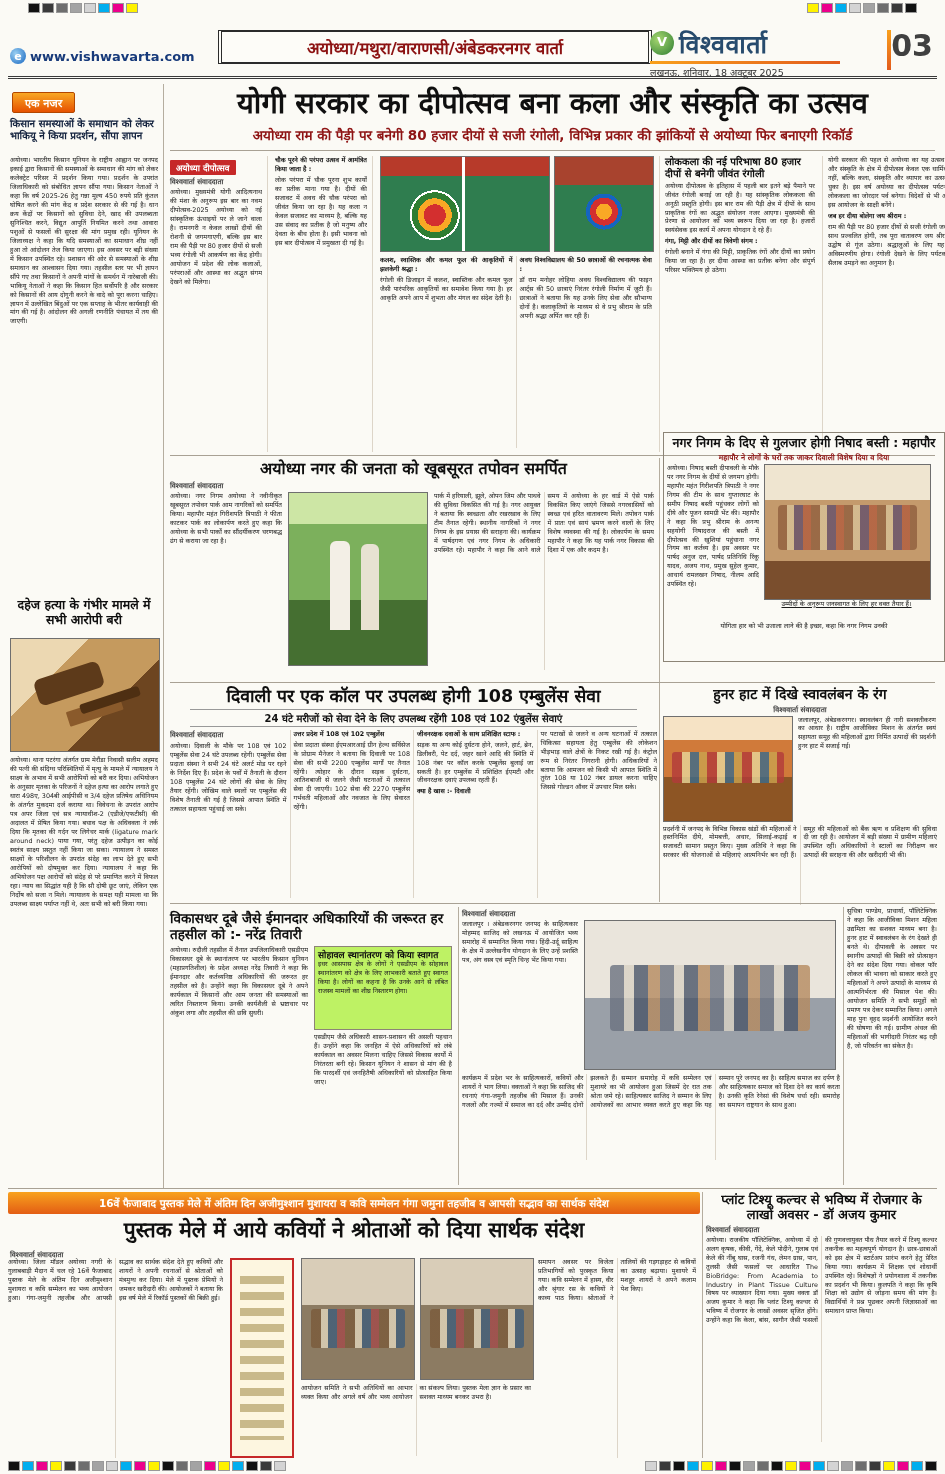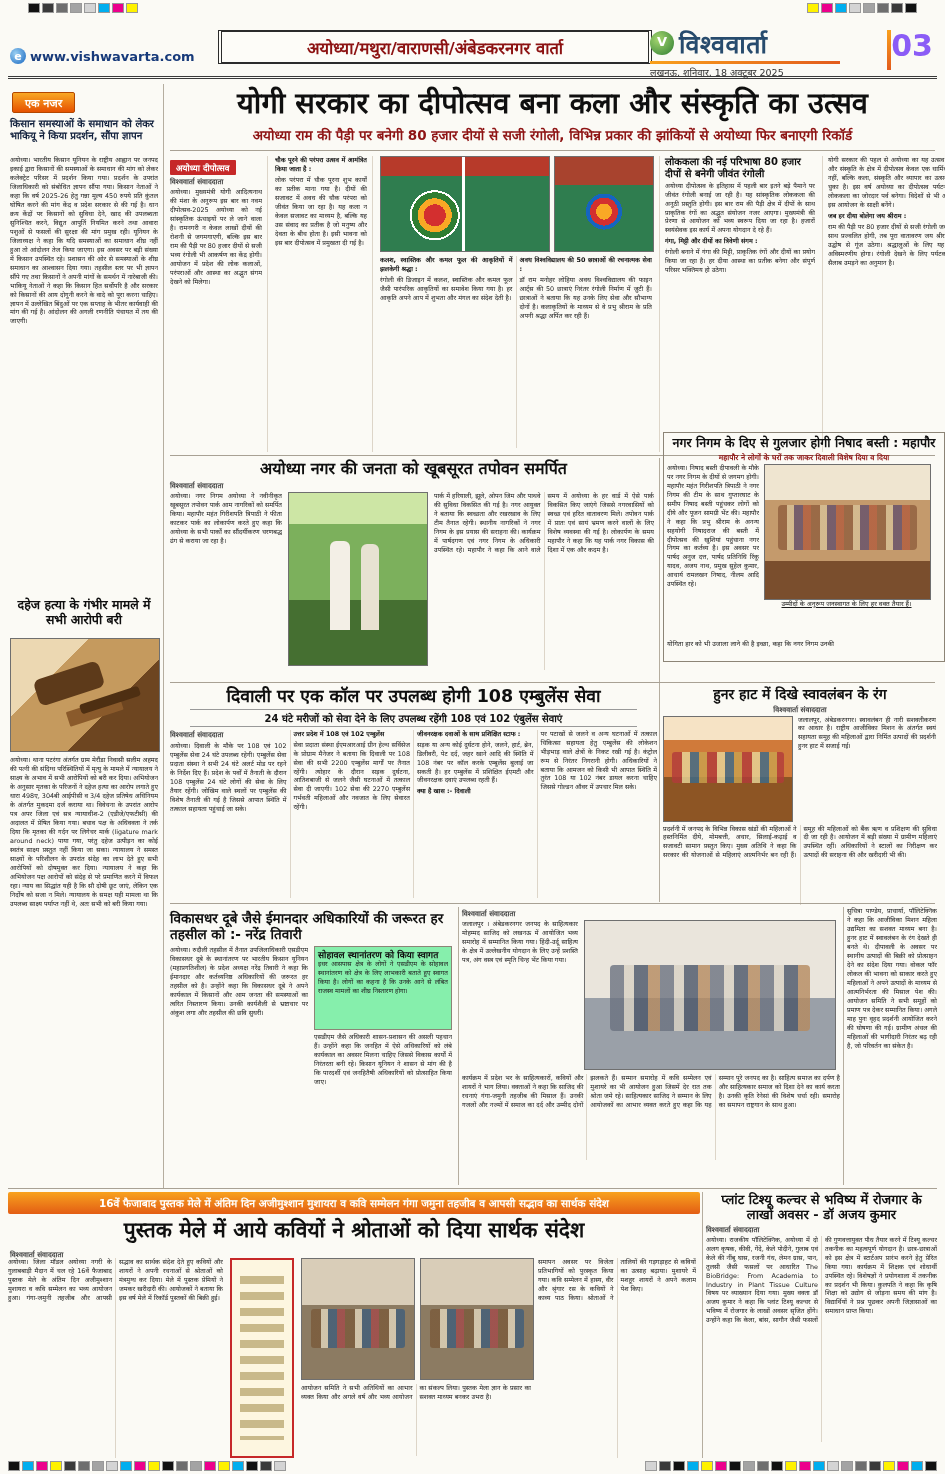--- a/index.html
+++ b/index.html
@@ -51,23 +51,23 @@
   .cq-k{background:#111;} .cq-c{background:#00aeef;} .cq-m{background:#ec008c;} .cq-y{background:#fff200;}
   .cq-g1{background:#3a3a3a;} .cq-g2{background:#6e6e6e;} .cq-g3{background:#a3a3a3;} .cq-g4{background:#d4d4d4;}
   .site{display:flex;align-items:center;gap:4px;font-weight:bold;font-size:13px;color:#173a7a;}
   .globe{width:16px;height:16px;border-radius:50%;background:radial-gradient(circle at 35% 35%,#9bd0f2,#1565c0);color:#fff;font-size:11px;font-weight:bold;display:flex;align-items:center;justify-content:center;}
   .masthead-banner{border-top:2px solid #2b2b2b;border-bottom:2px solid #2b2b2b;border-left:4px double #2b2b2b;border-right:4px double #2b2b2b;display:flex;align-items:center;justify-content:center;font-weight:bold;font-size:16.5px;color:#8c1212;background:#fdfcf8;}
   .brand-row{display:flex;align-items:center;gap:5px;}
   .leaf{width:24px;height:24px;border-radius:50%;background:radial-gradient(circle at 35% 35%,#a5d66f,#2e7d32);position:relative;}
   .leaf::before{content:"V";position:absolute;left:7px;top:3px;color:#fff;font-weight:bold;font-size:13px;}
   .brand-text{font-size:25px;font-weight:bold;color:#274b6d;letter-spacing:0.5px;}
   .brand-underline{height:2.5px;background:linear-gradient(90deg,#f9a01b,#e25a1b);}
-  .pagenum{font-size:30px;font-weight:bold;color:#8b5cf6;}
+  .pagenum{font-size:30px;font-weight:bold;color:#404040;}
   .pagenum-bar{width:4px;height:40px;background:linear-gradient(180deg,#f9a01b,#e25a1b);}
-  .inset{border:1px solid #8c8476;padding:3px;background:#86efac;}
+  .inset{border:1px solid #8c8476;padding:3px;background:#bef264;}
 </style>
 </head>
 <body>
 
 <div class="page">
 
   <div class="abs cmyk" style="left:28px;top:3px;">
     <span class="cq-k"></span>
       <span class="cq-g1"></span>
       <span class="cq-g2"></span>
@@ -197,21 +197,21 @@
     <div class="center maroon" style="font-size:7.5px;font-weight:bold;margin:1px 0 2px;">महापौर ने लोगों के घरों तक जाकर दिवाली विशेष दिया व दिया</div>
     <div style="display:flex;gap:5px;">
       <div class="bt" style="width:92px;height:158px;flex:none;">
           <p>अयोध्या। निषाद बस्ती दीपावली के मौके पर नगर निगम के दीयों से जगमग होगी। महापौर महंत गिरीशपति त्रिपाठी ने नगर निगम की टीम के साथ गुप्तारघाट के समीप निषाद बस्ती पहुंचकर लोगों को दीये और पूजन सामग्री भेंट की। महापौर ने कहा कि प्रभु श्रीराम के अनन्य सहयोगी निषादराज की बस्ती में दीपोत्सव की खुशियां पहुंचाना नगर निगम का कर्तव्य है। इस अवसर पर पार्षद अनुज दत्त, पार्षद प्रतिनिधि रिंकू यादव, अजय नाथ, प्रमुख सुहेल कुमार, आचार्य रामलखन निषाद, नीलम आदि उपस्थित रहे।</p>
         </div>
       <div style="width:165px;text-decoration:underline;">
         <div class="ph ph-nishad" style="width:165px;height:134px;"></div>
         <div class="caption">उम्मीदों के अनुरूप जनस्वागत के लिए हर वक्त तैयार हैं।</div>
       </div>
     </div>
-    <div class="caption" style="text-align:left;margin-top:18px;">योगिता हार को भी उजाला लाने की है इच्छा, कहा कि नगर निगम उनकी</div>
+    <div class="caption" style="text-align:center;">योगिता हार को भी उजाला लाने की है इच्छा, कहा कि नगर निगम उनकी</div>
   </div>
 
   <div class="rule-h" style="left:170px;top:682px;width:765px;"></div>
 
   <div class="abs" style="left:170px;top:686px;width:487px;height:216px;">
     <div class="hl center" style="font-size:17.5px;">दिवाली पर एक कॉल पर उपलब्ध होगी 108 एम्बुलेंस सेवा</div>
     <div class="center subh" style="font-size:10px;border-top:1px solid #999;border-bottom:1px solid #999;margin:2px 20px;padding:1px 0;">24 घंटे मरीजों को सेवा देने के लिए उपलब्ध रहेंगी 108 एवं 102 एंबुलेंस सेवाएं</div>
     <div class="bt cols4" style="height:168px;margin-top:3px;">
       <p><b class="byline">विश्ववार्ता संवाददाता</b></p>
       <p>अयोध्या। दिवाली के मौके पर 108 एवं 102 एम्बुलेंस सेवा 24 घंटे उपलब्ध रहेगी। एम्बुलेंस सेवा प्रदाता संस्था ने सभी 24 घंटे अलर्ट मोड पर रहने के निर्देश दिए हैं। प्रदेश के पर्वों में तैनाती के दौरान 108 एम्बुलेंस 24 घंटे लोगों की सेवा के लिए तैयार रहेंगी। जोखिम वाले स्थलों पर एम्बुलेंस की विशेष तैनाती की गई है जिससे आपात स्थिति में तत्काल सहायता पहुंचाई जा सके।</p>

